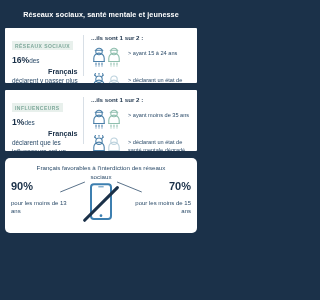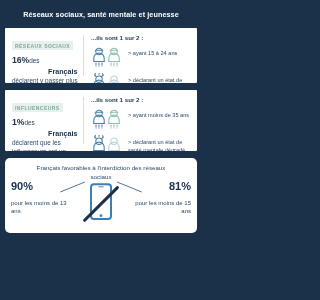--- a/index.html
+++ b/index.html
@@ -299,19 +299,19 @@
             <rect x="11" y="2.5" width="22" height="38" rx="3.2" ry="3.2" fill="#ffffff" stroke="#3d7fb0" stroke-width="2.2"></rect>
             <rect x="14" y="7" width="16" height="26" fill="#ffffff"></rect>
             <path d="M19.5 5.2 H24.5" stroke="#3d7fb0" stroke-width="1" stroke-linecap="round"></path>
             <circle cx="22" cy="37" r="1.5" fill="#3d7fb0"></circle>
             <path d="M4 42 L40 6" stroke="#1b3149" stroke-width="3.4" stroke-linecap="round"></path>
           </svg>
         </span>
       </div>
 
       <div class="bot-side right">
-        <div class="pct">81%</div>
+        <div class="pct">70%</div>
         <div class="pct-sub">pour les moins de 15 ans</div>
       </div>
     </div>
   </div>
 
 </div>
 
 </body></html>

